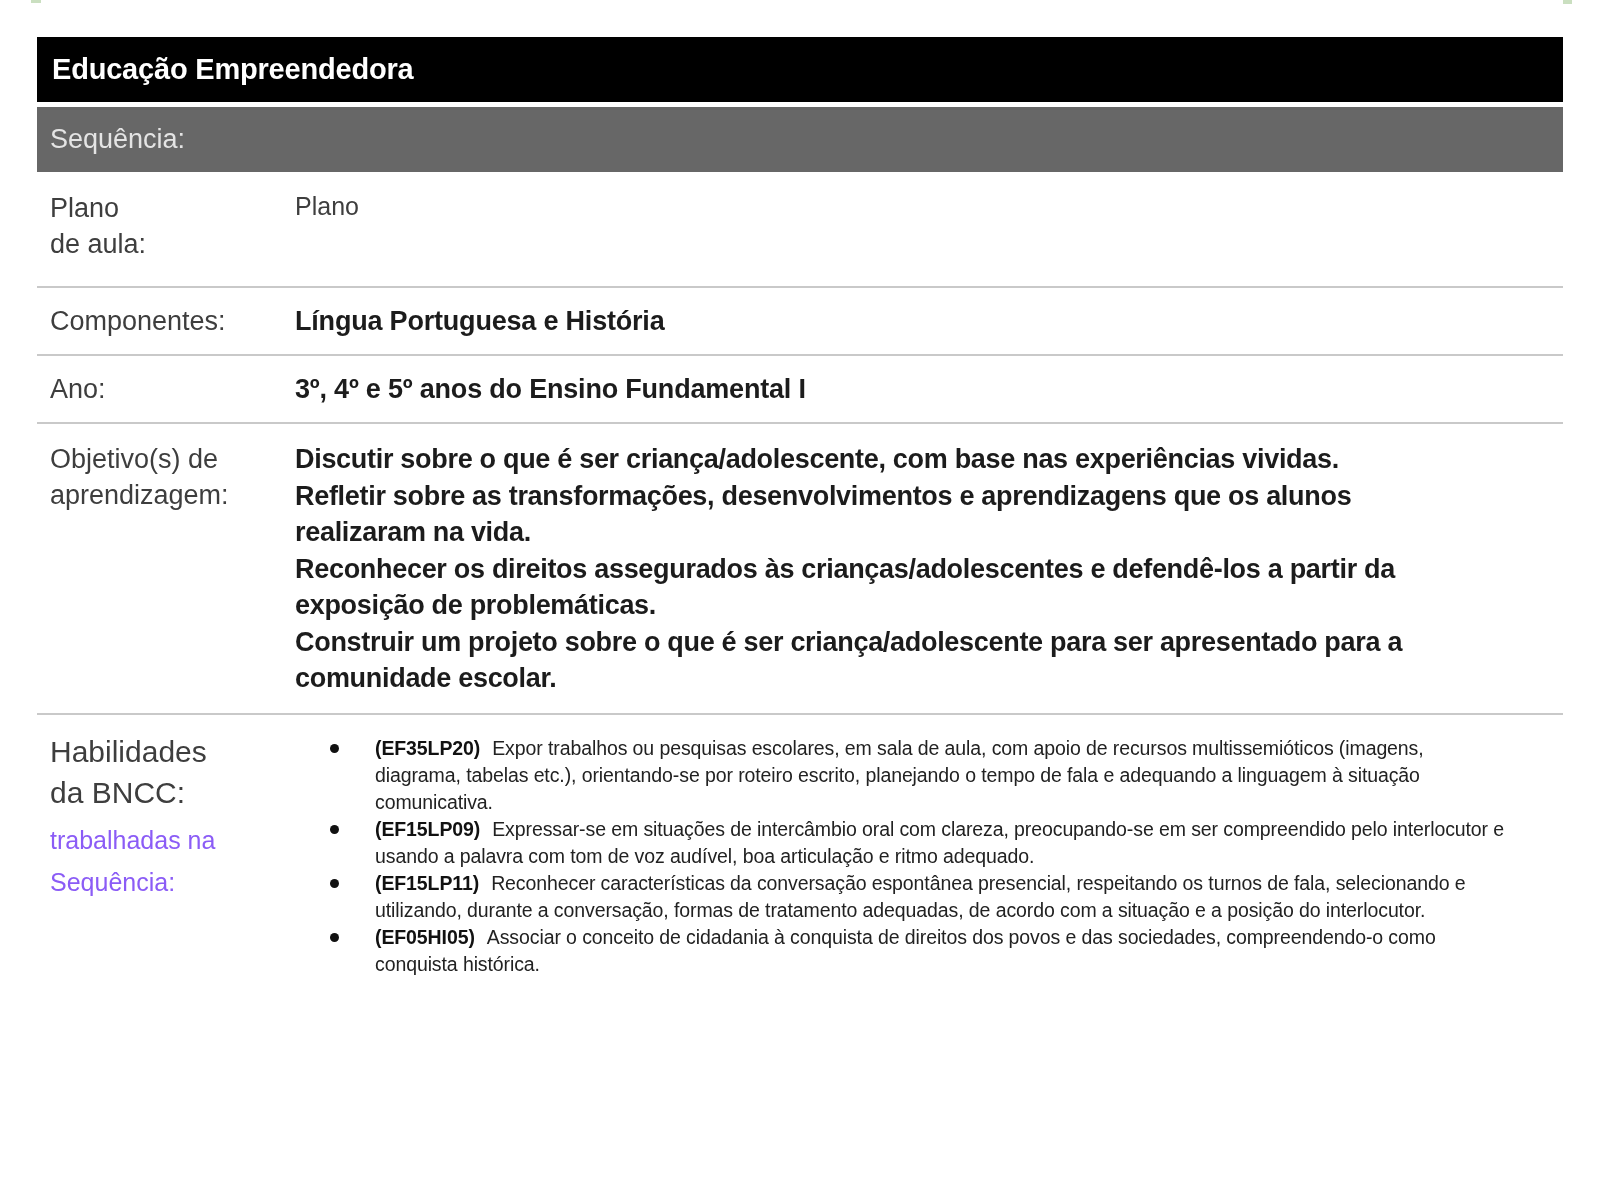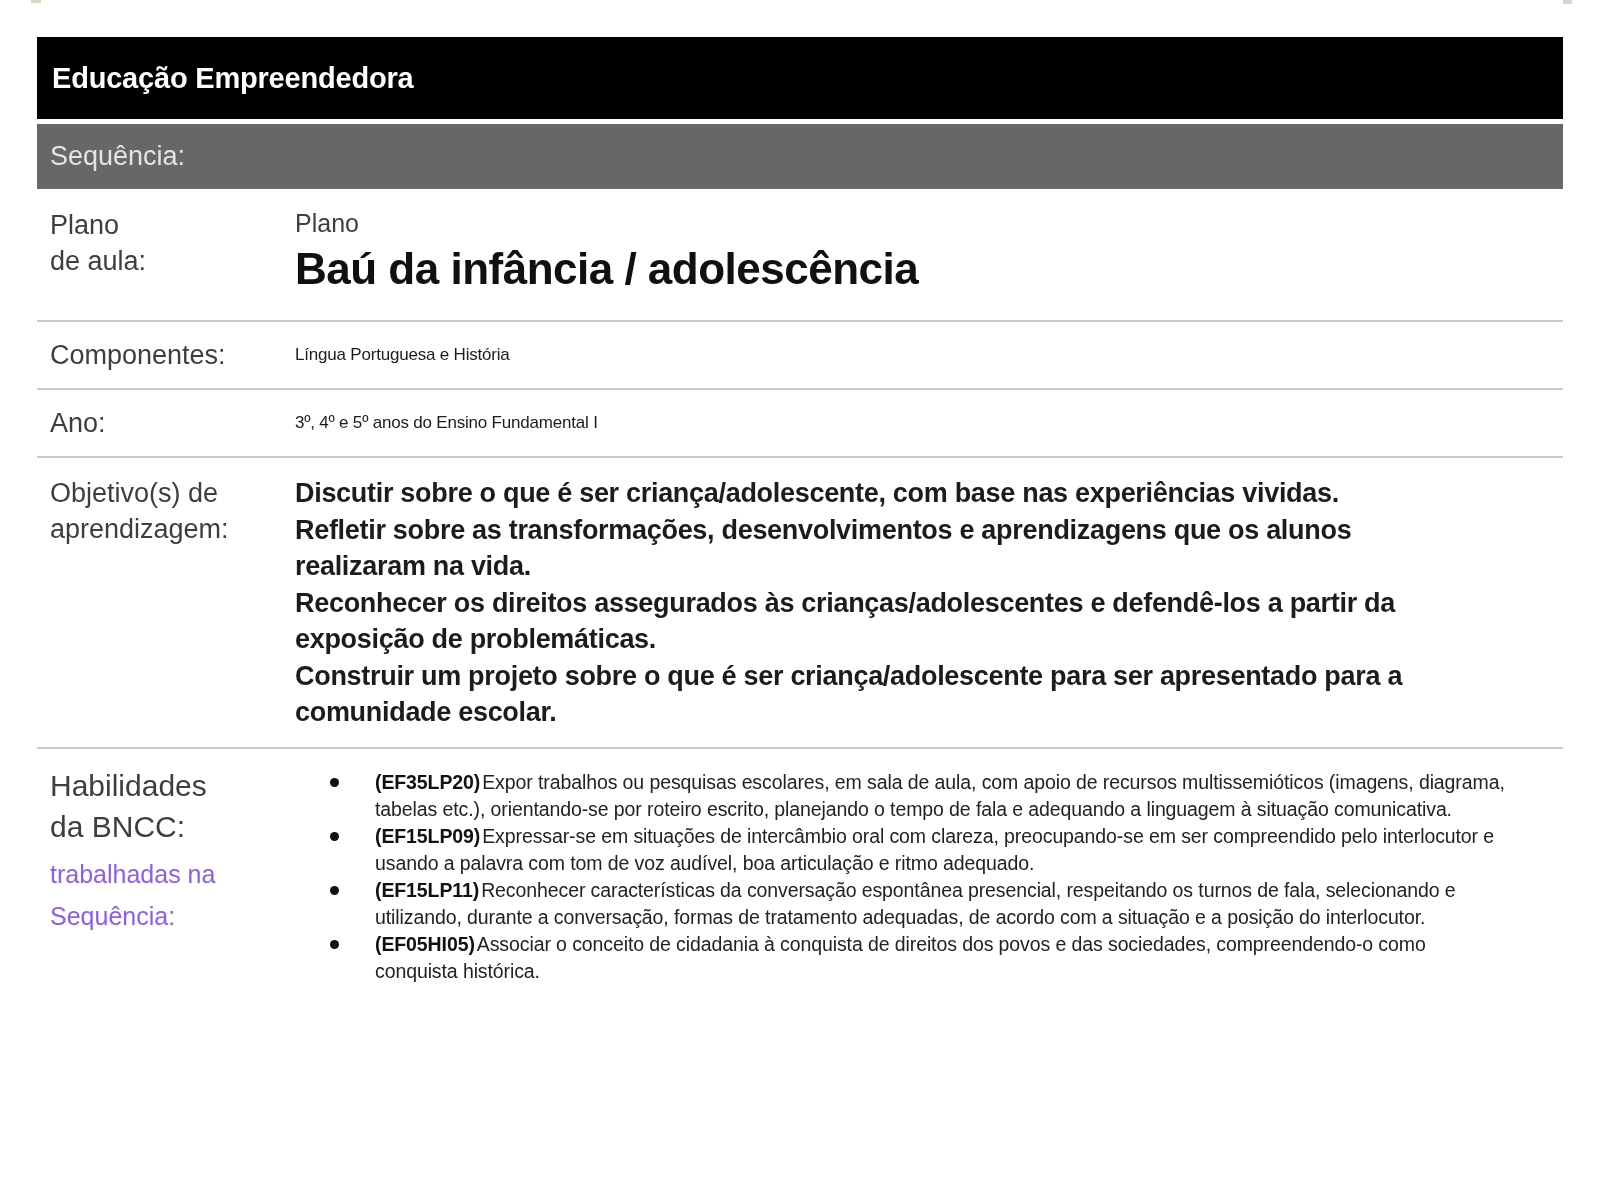--- a/index.html
+++ b/index.html
@@ -11,21 +11,21 @@
     overflow:hidden;
     font-family:"Liberation Sans","DejaVu Sans",sans-serif;
   }
   .artifact { position:absolute; top:0; background:#cadfc0; }
   .artifact-left  { left:31px;  width:10px; height:3px; }
   .artifact-right { left:1563px; width:9px; height:4px; }
 
   .content { position:absolute; left:37px; top:37px; width:1526px; }
 
   .bar-black {
-    height:82px; background:#000000;
+    height:65px; background:#000000;
     display:flex; align-items:center;
     padding-left:15px;
   }
   .bar-black-title {
     color:#ffffff; font-size:29px; font-weight:700; letter-spacing:-0.2px;
   }
 
   .bar-gray {
     margin-top:5px; height:65px; background:#676767;
     display:flex; align-items:center;
@@ -49,42 +49,42 @@
   .row-objetivos { padding:17px 0 16px 0; }
   .row-habilidades { border-bottom:none; padding:16px 0 30px 0; }
 
   .kicker { font-size:25px; color:#3e3e3e; line-height:32px; }
   .theme-title {
     font-size:44px; font-weight:700; color:#101010;
     letter-spacing:-0.5px; margin-top:3px; line-height:54px;
   }
 
   .value-bold {
-    font-size:17px; font-weight:400; color:#1c1c1c;
+    font-size:27px; font-weight:700; color:#1c1c1c;
     letter-spacing:-0.2px; line-height:34px;
   }
 
   .objetivos p {
     font-size:27px; font-weight:700; color:#1c1c1c;
     line-height:36.5px; max-width:1155px; letter-spacing:-0.3px;
   }
 
   .hab-label    { font-size:30px; line-height:41px; color:#3e3e3e; }
   .hab-sublabel { font-size:25px; line-height:30px; color:#8b5cf6; margin-top:12px; }
 
   ul.bncc { list-style:none; margin-top:4px; }
   ul.bncc li {
     position:relative; padding-left:80px; max-width:1130px;
     font-size:19.5px; line-height:27px; color:#222222; letter-spacing:-0.1px;
   }
   ul.bncc li::before {
     content:""; position:absolute; left:35px; top:9px;
     width:9px; height:9px; border-radius:50%; background:#111111;
   }
-  .b-code { font-weight:700; color:#111111; margin-right:2px; }
+  .b-code { font-weight:700; color:#111111; margin-right:12px; }
 </style>
 </head>
 <body>
 
 <div class="page">
   <div class="artifact artifact-left"></div>
   <div class="artifact artifact-right"></div>
 
   <div class="content">
 
@@ -96,21 +96,20 @@
       <span class="bar-gray-label">Sequência:</span>
     </div>
 
     <section class="row row-plano">
       <div class="row-label">
         <div>Plano</div>
         <div>de aula:</div>
       </div>
       <div class="row-value">
         <div class="kicker">Plano</div>
-        <h1 class="theme-title">Baú da infância / adolescência</h1>
       </div>
     </section>
 
     <section class="row row-simple">
       <div class="row-label">Componentes:</div>
       <div class="value-bold">Língua Portuguesa e História</div>
     </section>
 
     <section class="row row-simple">
       <div class="row-label">Ano:</div>

